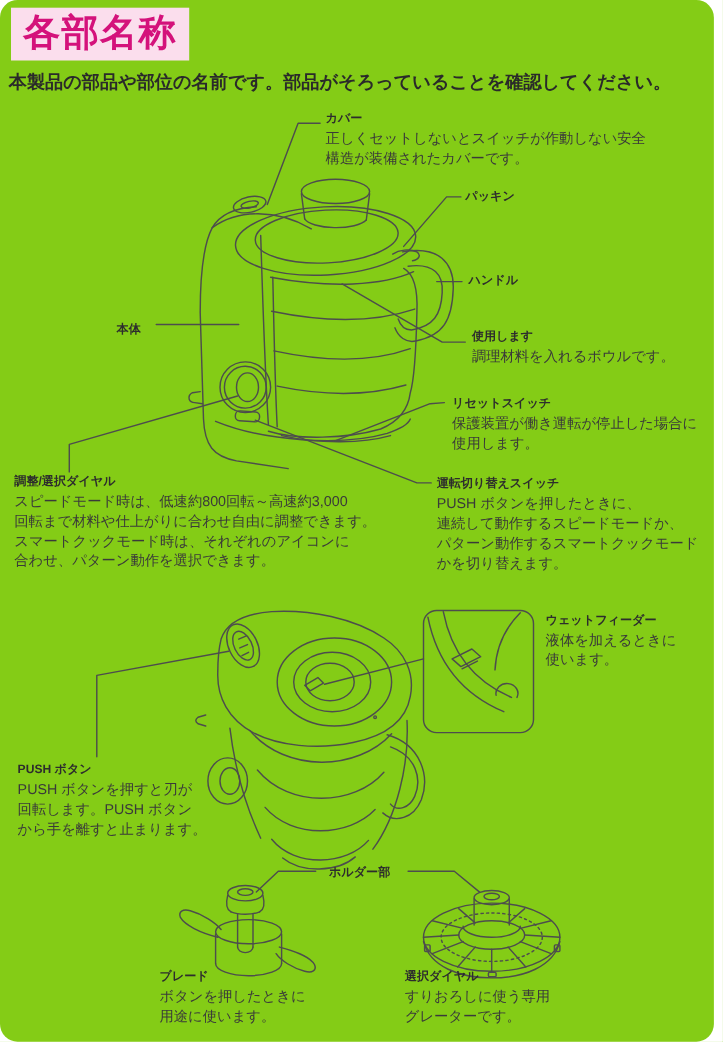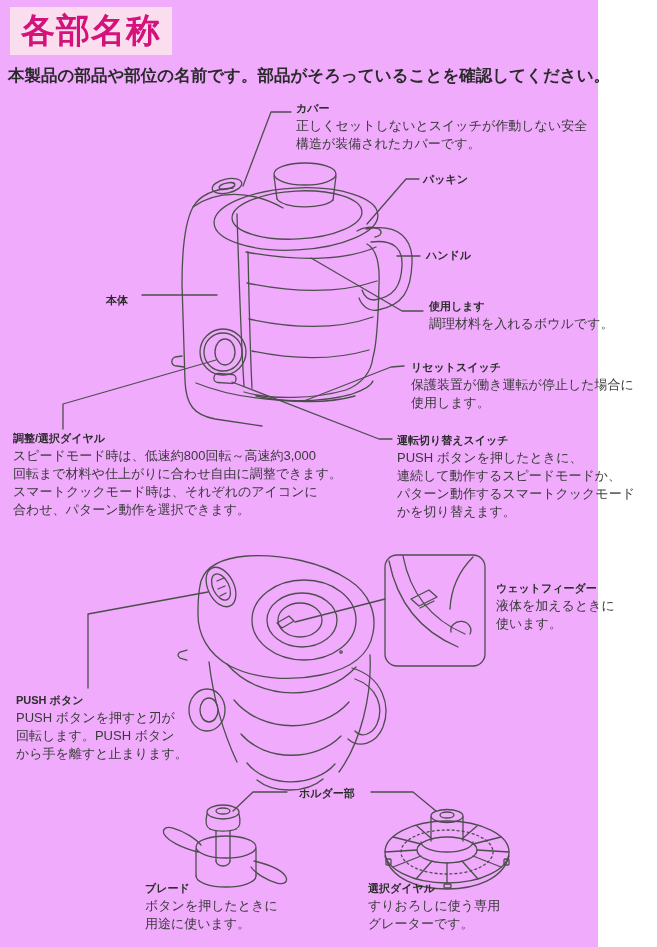--- a/index.html
+++ b/index.html
@@ -1,19 +1,19 @@
 <!DOCTYPE html>
 <html><head>
 <meta charset="utf-8">
 <style>
   html,body{margin:0;padding:0;background:#ffffff;}
   body{width:657px;height:947px;overflow:hidden;
        font-family:"Liberation Sans","DejaVu Sans",sans-serif;
        -webkit-font-smoothing:antialiased;}
-  #page{position:relative;width:598px;height:947px;background:#f0abfc;}
+  #page{position:relative;width:649px;height:947px;background:#84cc16;border-radius:16px;}
 
   .badge{position:absolute;left:10px;top:7px;
          background:#fbdeed;color:#d4127b;
          font-size:34px;font-weight:bold;line-height:40px;
          padding:3px 11px 5px;letter-spacing:1px;}
   .intro{position:absolute;left:8px;top:64px;font-size:16.5px;
          color:#2a2a2a;line-height:22px;white-space:nowrap;font-weight:bold;}
 
   .art{position:absolute;left:0;top:0;width:657px;height:947px;}
   .art path,.art ellipse,.art circle,.art rect,.art line{
@@ -25,21 +25,21 @@
   .pdesc{font-size:13px;line-height:18px;color:#3a3a3a;}
 
   .lbl-cover{left:296px;top:99px;}
   .lbl-packing{left:423px;top:170px;}
   .lbl-handle{left:426px;top:246px;}
   .lbl-workbowl{left:429px;top:297px;}
   .lbl-body{left:106px;top:291px;}
   .lbl-reset{left:411px;top:358px;}
   .lbl-mode{left:397px;top:431px;}
   .lbl-dial{left:13px;top:429px;}
-  .lbl-wetfeeder{left:496px;top:555px;margin-top:24px;}
+  .lbl-wetfeeder{left:496px;top:555px;}
   .lbl-push{left:16px;top:691px;}
   .lbl-holder{left:299px;top:784px;}
   .lbl-blade{left:145px;top:879px;}
   .lbl-grater{left:368px;top:879px;}
 </style>
 </head>
 <body>
 
 <div id="page">
 

